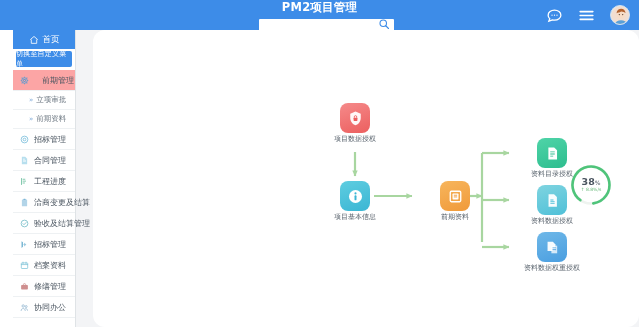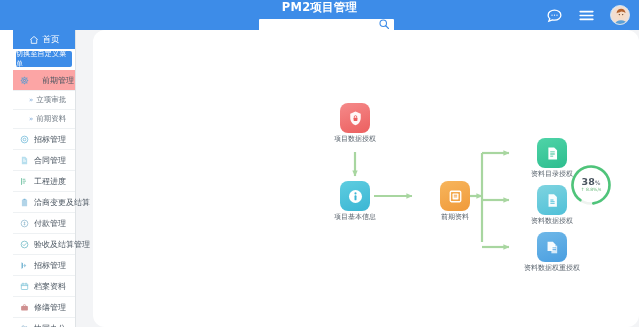--- a/index.html
+++ b/index.html
@@ -226,27 +226,20 @@
       </li>
 
       <li class="menu-item">
         <svg class="mi-ico" viewBox="0 0 24 24" fill="#7fb8d8">
           <rect x="5" y="4" width="14" height="18" rx="1.6" opacity=".6"></rect>
           <rect x="9" y="2" width="6" height="3.4" rx="1"></rect>
         </svg>
         <span>洽商变更及结算</span>
       </li>
 
-      <li class="menu-item">
-        <svg class="mi-ico" viewBox="0 0 24 24" fill="none" stroke="#8fb8cf" stroke-width="2">
-          <circle cx="12" cy="12" r="9"></circle>
-          <path d="M12 7v10M9.5 9.5h5M9.5 14.5h5" stroke-width="1.6"></path>
-        </svg>
-        <span>付款管理</span>
-      </li>
 
       <li class="menu-item">
         <svg class="mi-ico" viewBox="0 0 24 24" fill="none" stroke="#6bb8c4" stroke-width="2">
           <circle cx="12" cy="12" r="9"></circle>
           <path d="M7.8 12.3l2.9 2.9 5.5-5.8" stroke-linecap="round" stroke-linejoin="round"></path>
         </svg>
         <span>验收及结算管理</span>
       </li>
 
       <li class="menu-item">

